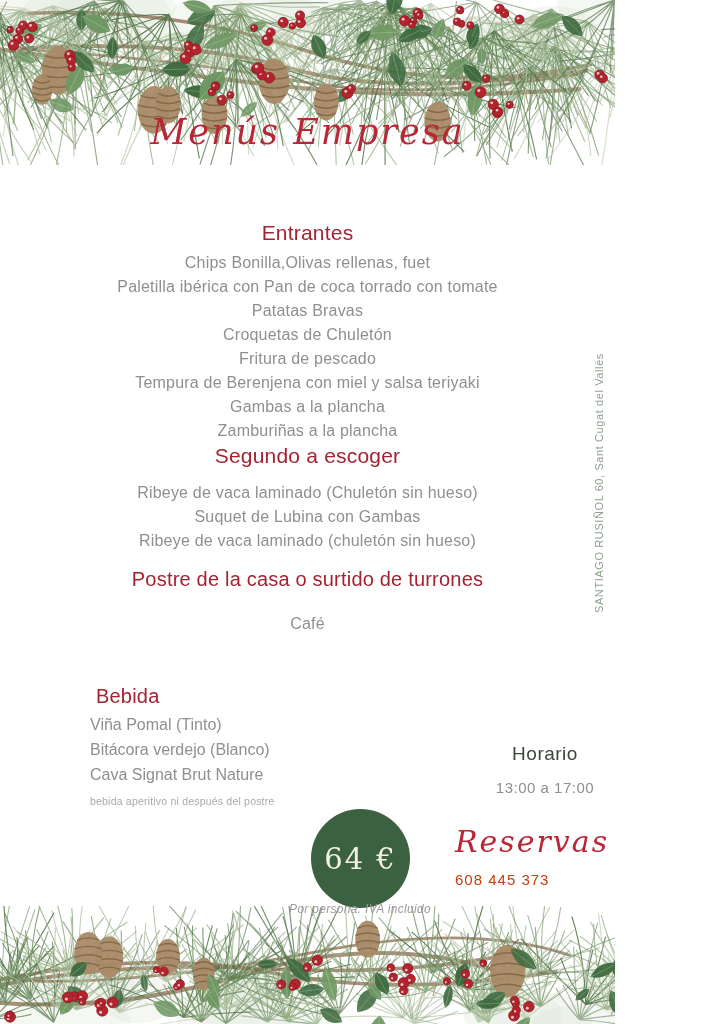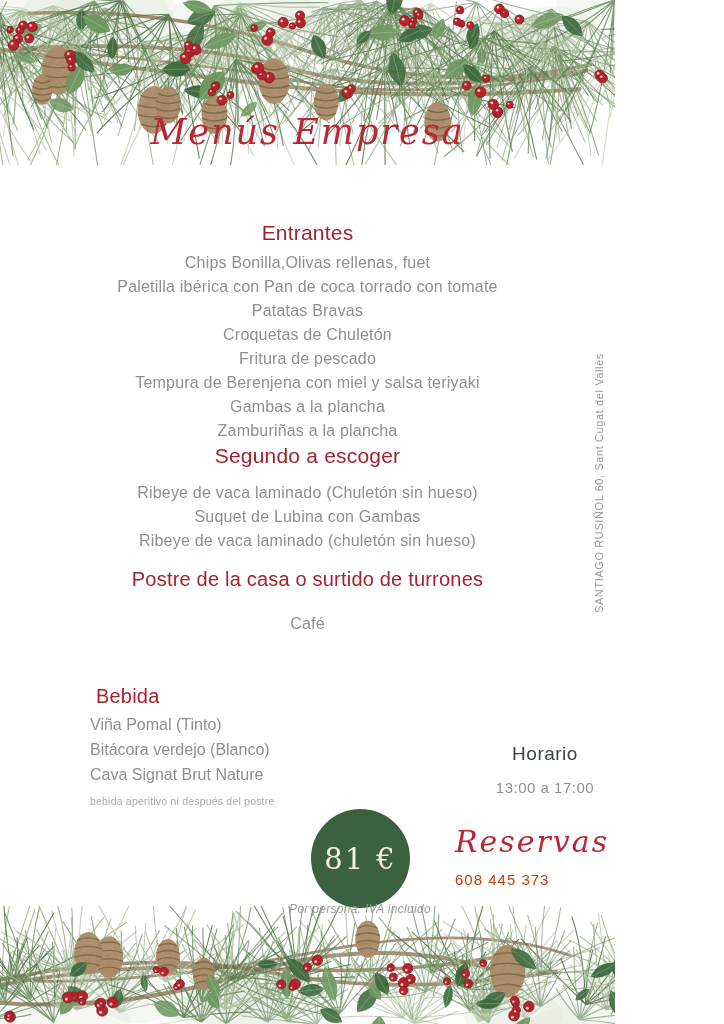--- a/index.html
+++ b/index.html
@@ -755,21 +755,21 @@
         <div class="note-line">bebida aperitivo ni después del postre</div>
       </div>
   </div>
 
   <div class="horario">
     <div class="horario-h">Horario</div>
     <div class="horario-hours">13:00 a 17:00</div>
   </div>
 
   <div class="price-circle">
-    <span class="price-amount">81 €</span>
+    <span class="price-amount">64 €</span>
   </div>
   <div class="per-note">Por persona. IVA incluido</div>
 
   <div class="reservas">
     <div class="reservas-script">Reservas</div>
     <div class="reservas-phone">608 445 373</div>
   </div>
 
   <div class="address">SANTIAGO RUSIÑOL 60, Sant Cugat del Vallès</div>
 

